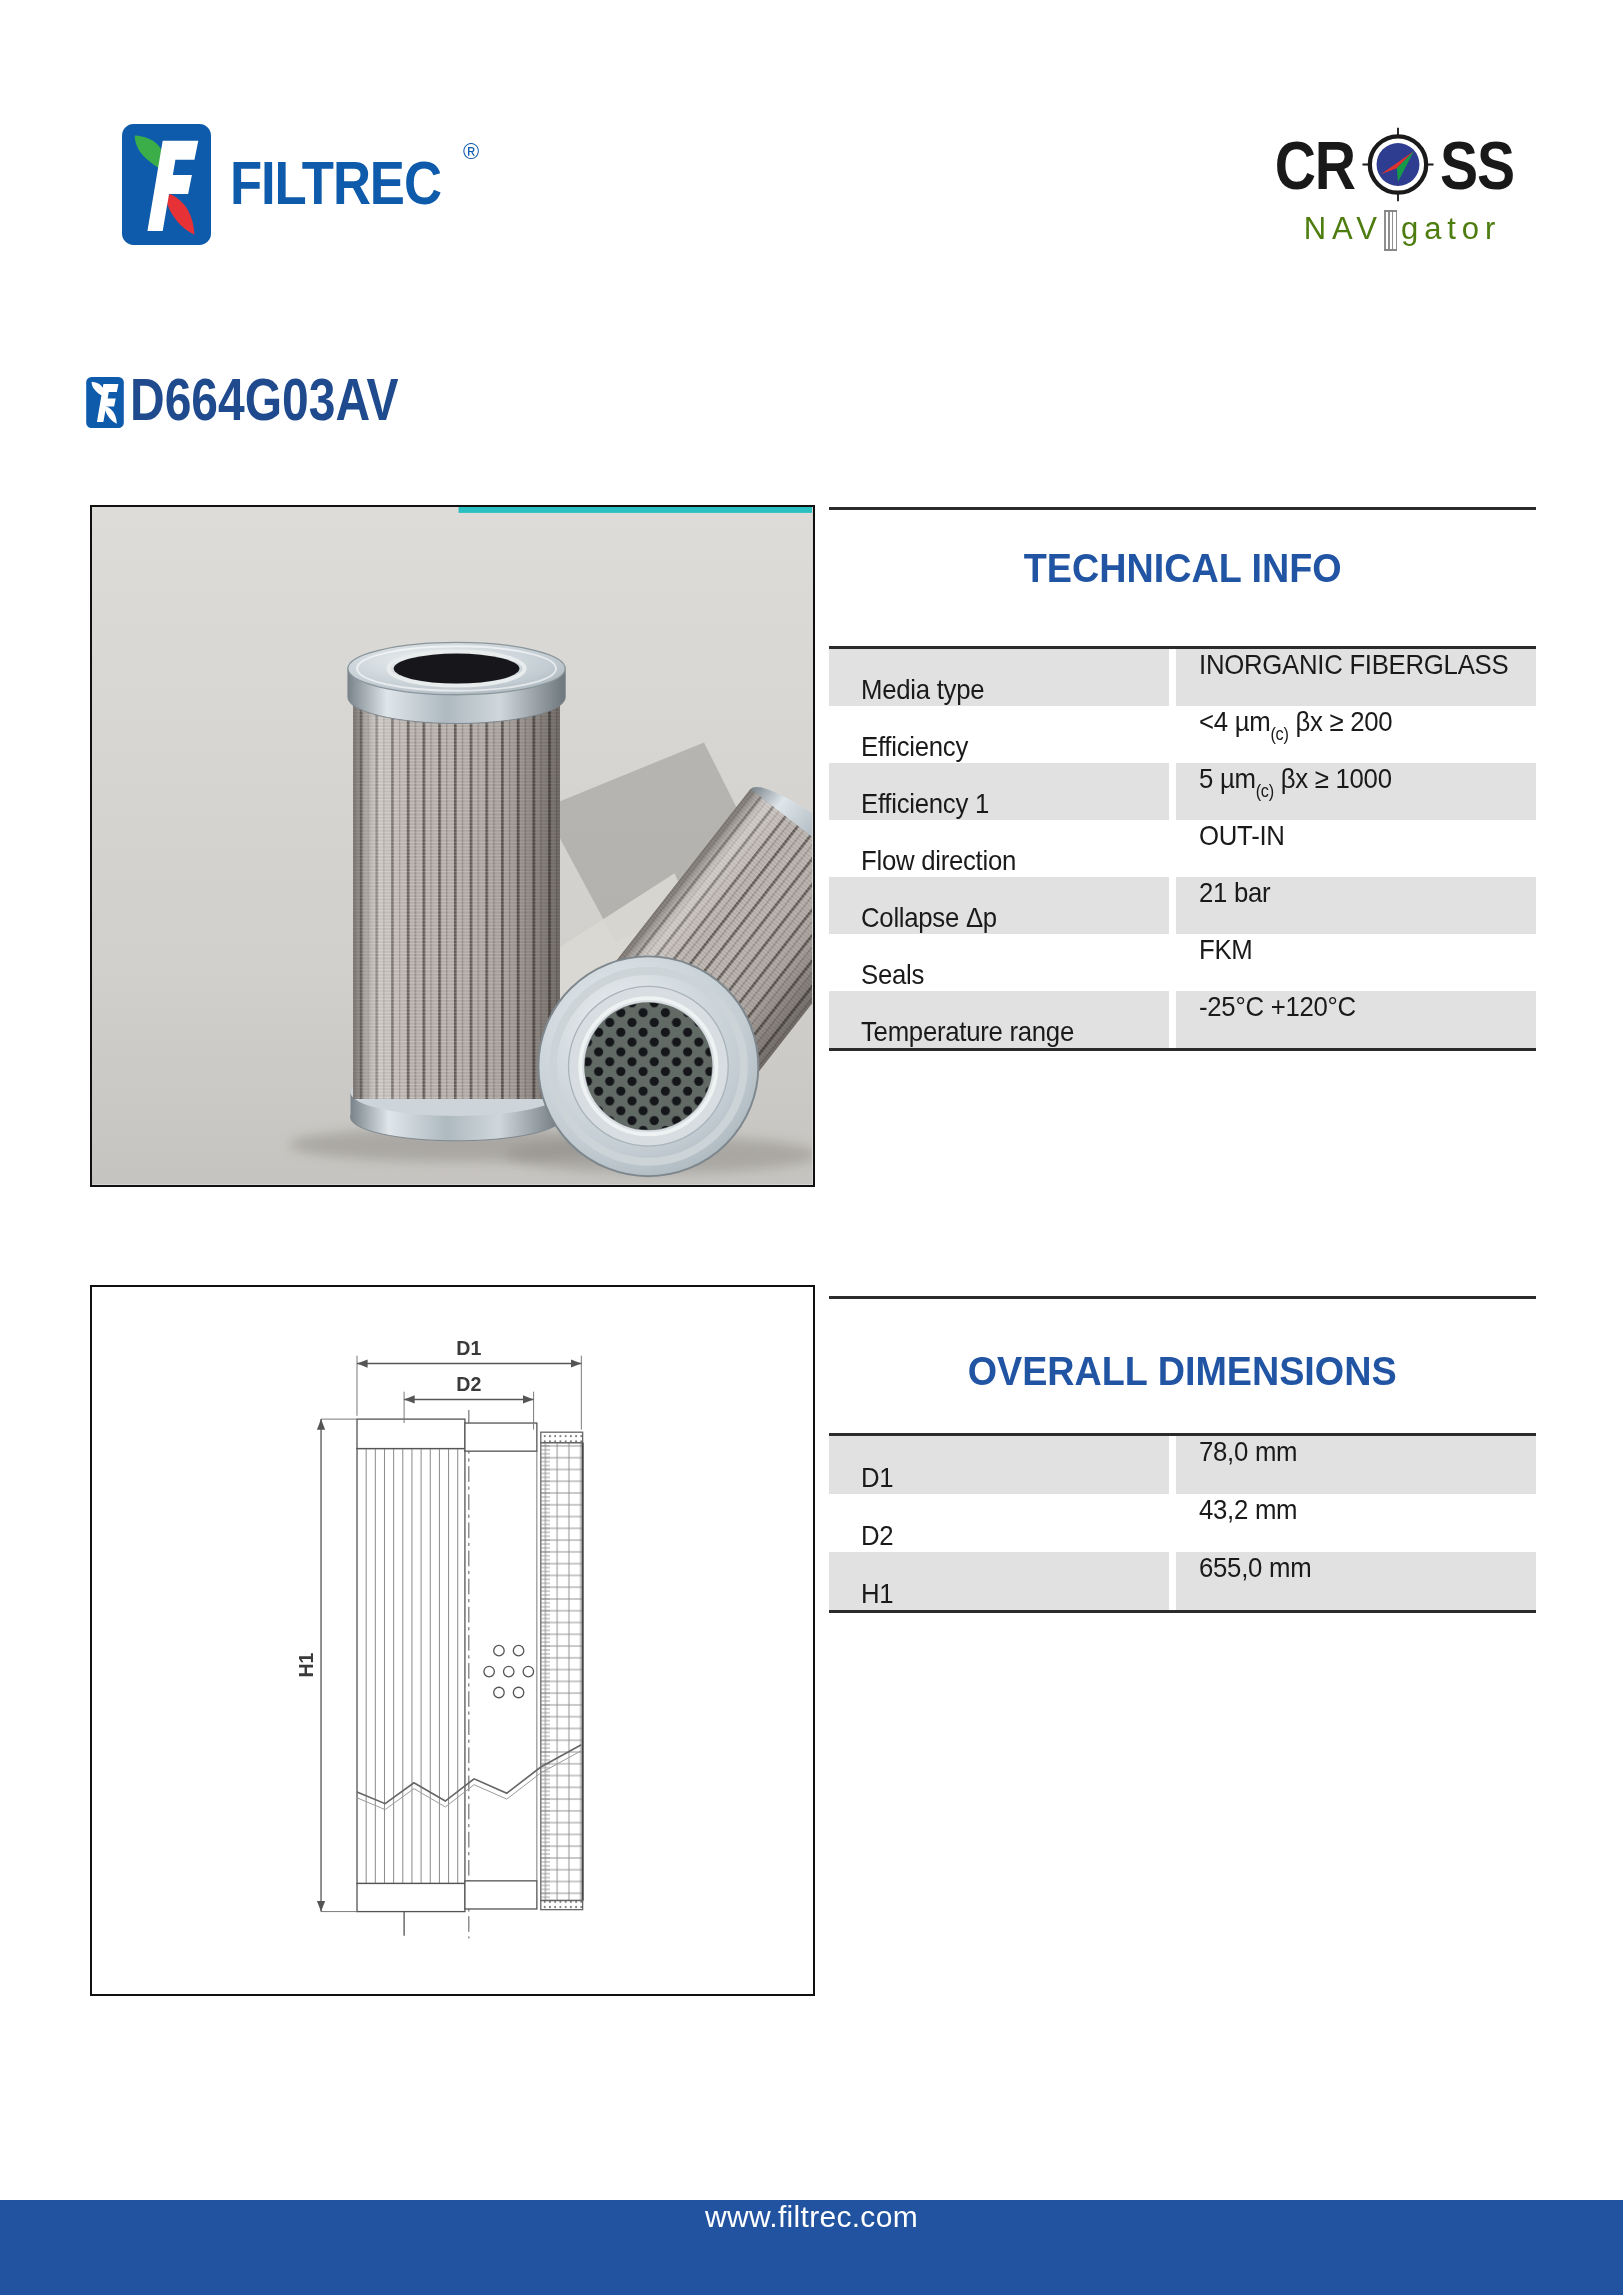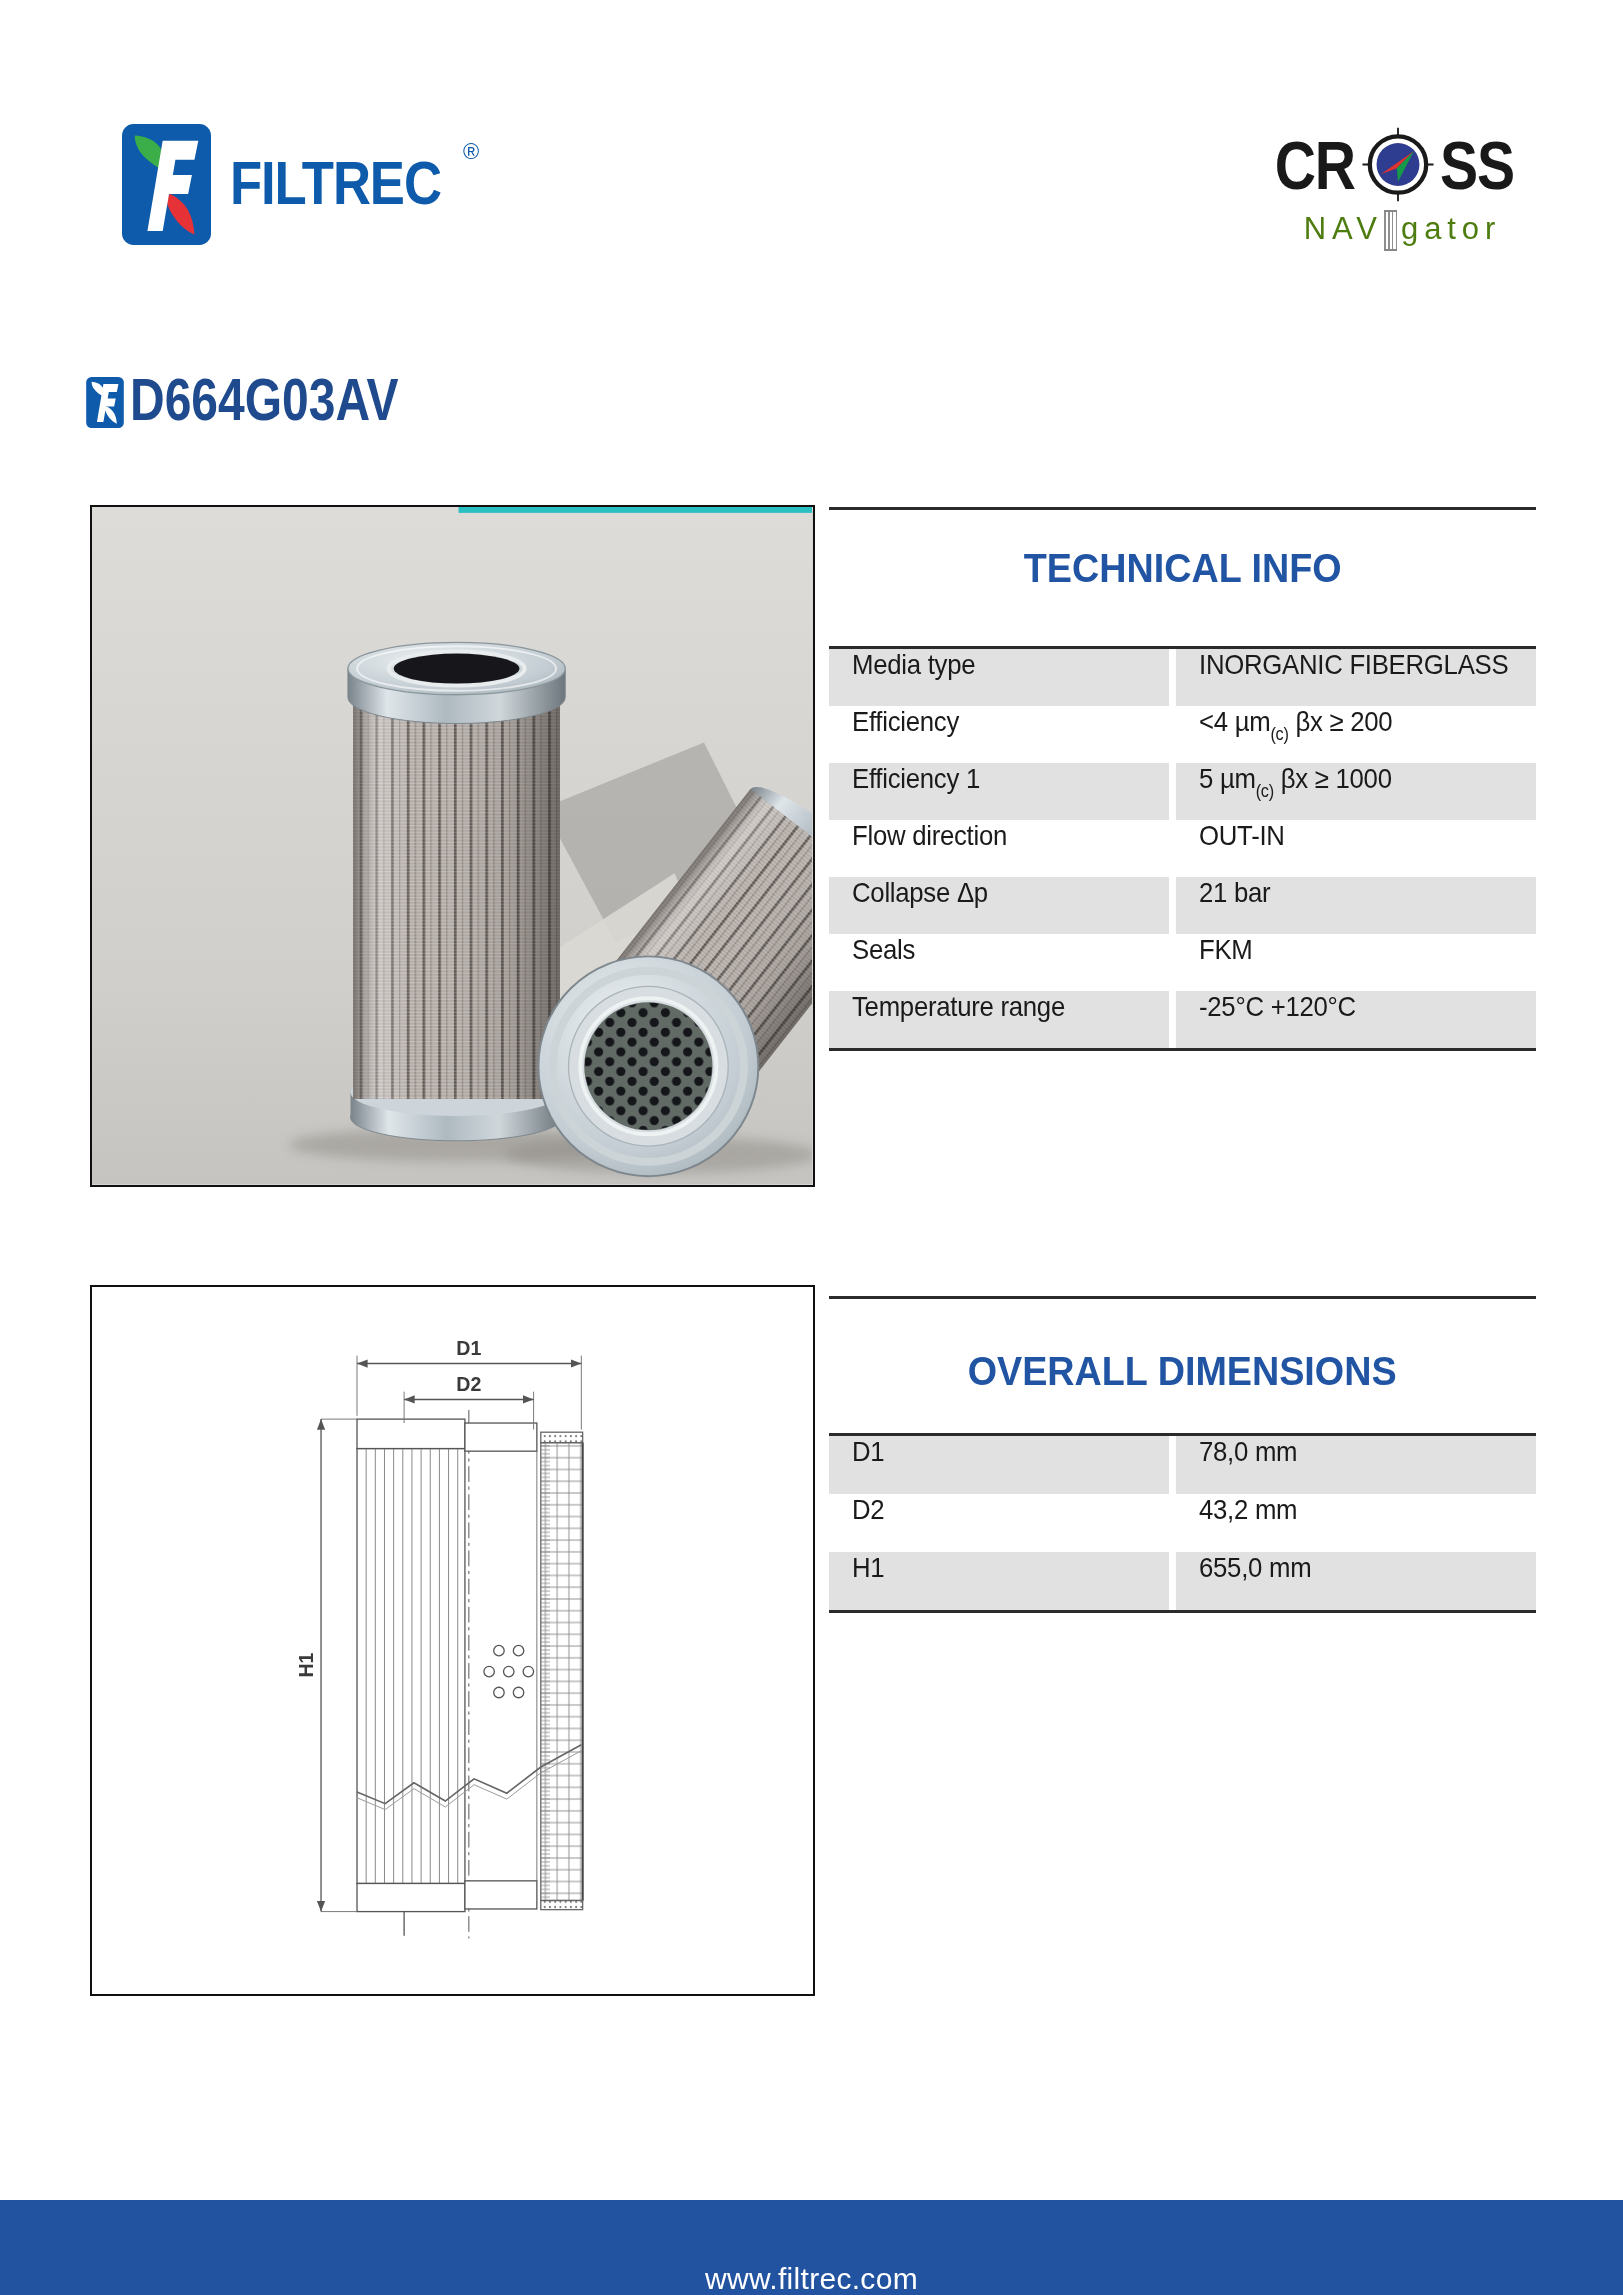--- a/index.html
+++ b/index.html
@@ -27,31 +27,31 @@
   .photo-box{left:90px;top:505px;width:725px;height:682px;border:2.6px solid #101010;box-sizing:border-box;background:#d6d4d1;}
   .draw-box{left:90px;top:1285px;width:725px;height:711px;border:2px solid #101010;box-sizing:border-box;background:#fff;}
 
   
   .rule{left:829px;width:707px;height:3.3px;background:#2b2b2b;}
   .sec-title{left:829px;width:707px;text-align:center;font-size:41px;font-weight:800;color:#2155a4;line-height:1;}
   .dtable{left:829px;width:707px;border-top:3.3px solid #2b2b2b;border-bottom:3.3px solid #2b2b2b;box-sizing:content-box;}
   .trow{display:flex;width:100%;}
   .t1 .trow{height:57px;}
   .t2 .trow{height:58px;}
-  .trow .lab{width:340px;display:flex;align-items:flex-start;padding-left:23px;box-sizing:border-box;}
+  .trow .lab{width:340px;display:flex;align-items:flex-end;padding-left:32px;box-sizing:border-box;}
   .trow .gapcol{width:6.5px;background:#fff;}
   .trow .val{flex:1;display:flex;align-items:flex-start;padding-left:23.6px;box-sizing:border-box;}
   .trow{font-size:28px;color:#1a1a1a;letter-spacing:-0.3px;}
   .trow.gray .lab,.trow.gray .val{background:#e0e1e0;}
   .subc{font-size:17.7px;position:relative;top:9.2px;}
   .valwrap{display:inline-block;transform:scaleX(.92);transform-origin:0 50%;white-space:nowrap;}
 
   
   .note{left:0;top:2154px;width:1623px;text-align:center;font-size:21.6px;color:#141414;}
-  .bar{left:0;top:2200px;width:1623px;height:96px;background:#2253a0;display:flex;align-items:flex-end;justify-content:center;}
+  .bar{left:0;top:2200px;width:1623px;height:96px;background:#2253a0;display:flex;align-items:flex-start;justify-content:center;}
   .bar .site{font-size:30px;color:#ffffff;letter-spacing:0.3px;}
 </style>
 </head>
 <body>
 
 <div class="page">
 
   <div class="abs" style="left:122px;top:124px;width:89px;height:121px;">
     <svg width="89" height="121" viewBox="0 0 70 95">
       <rect x="0" y="0" width="70" height="95" rx="9" fill="#0e5bab"></rect>

